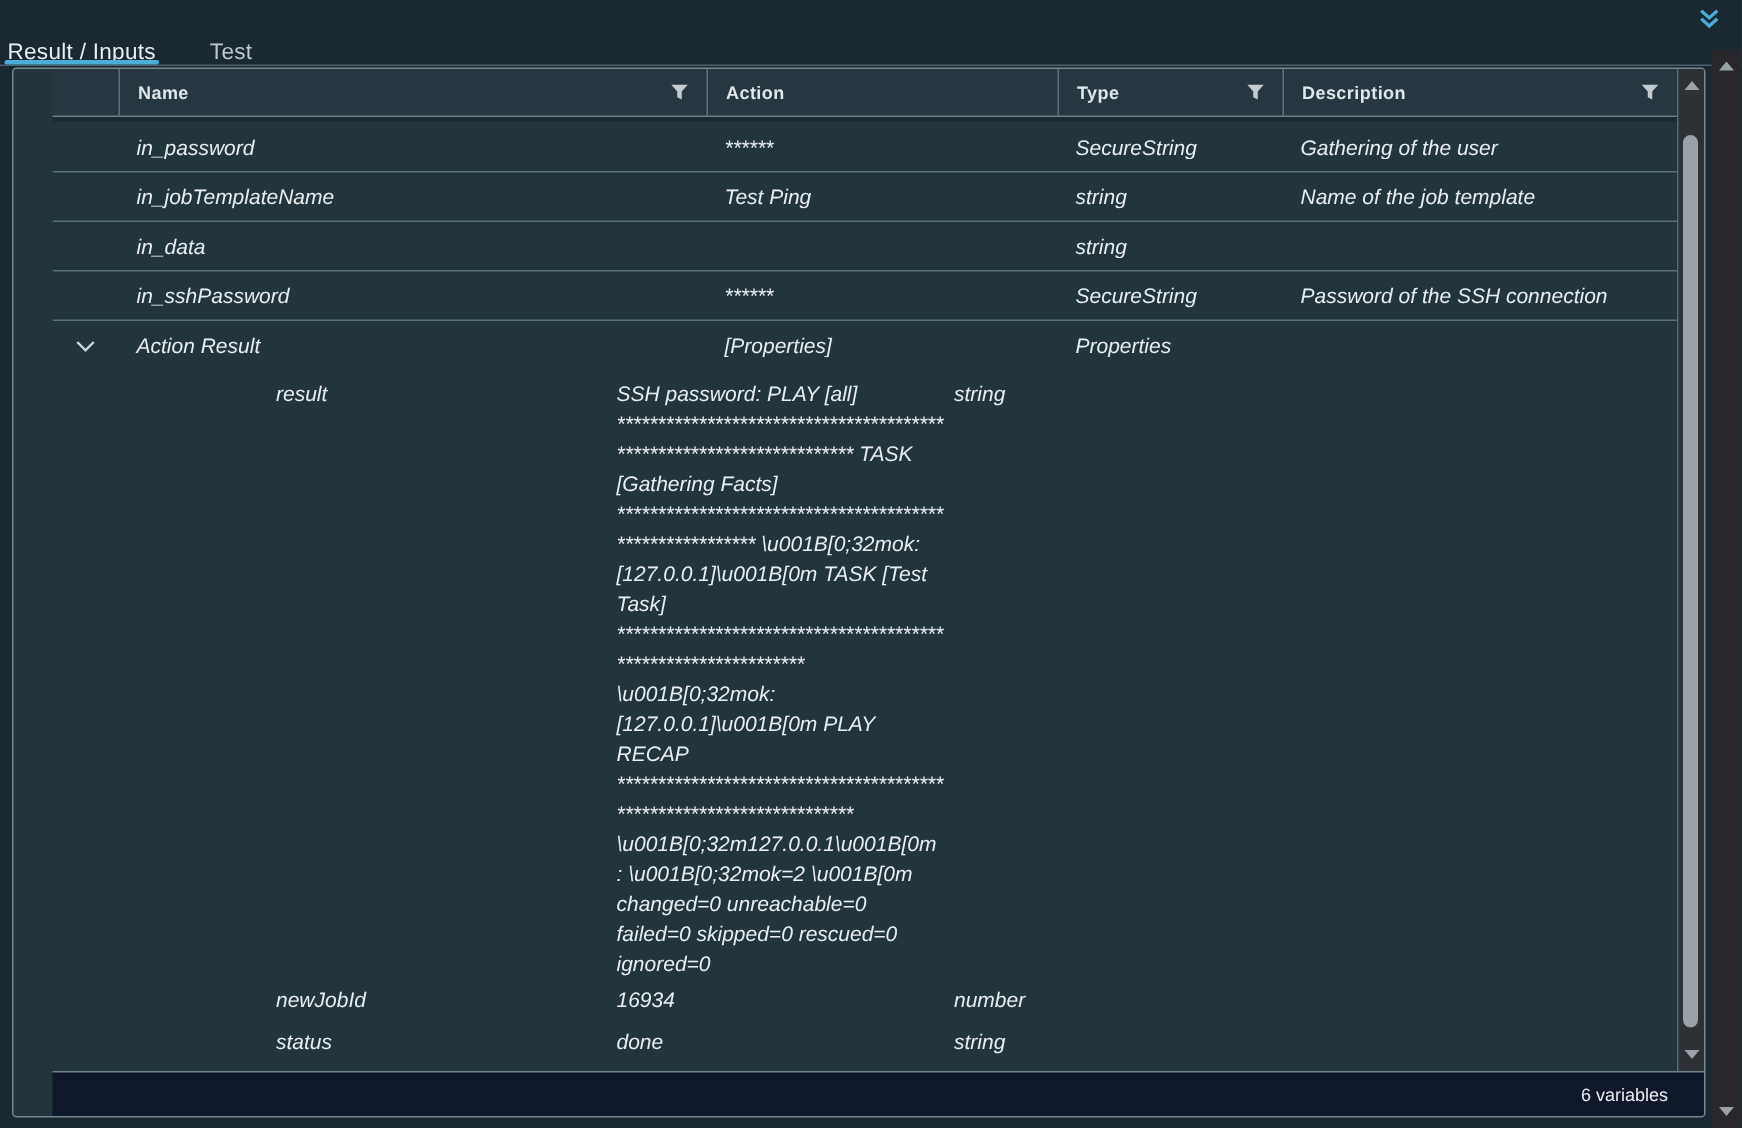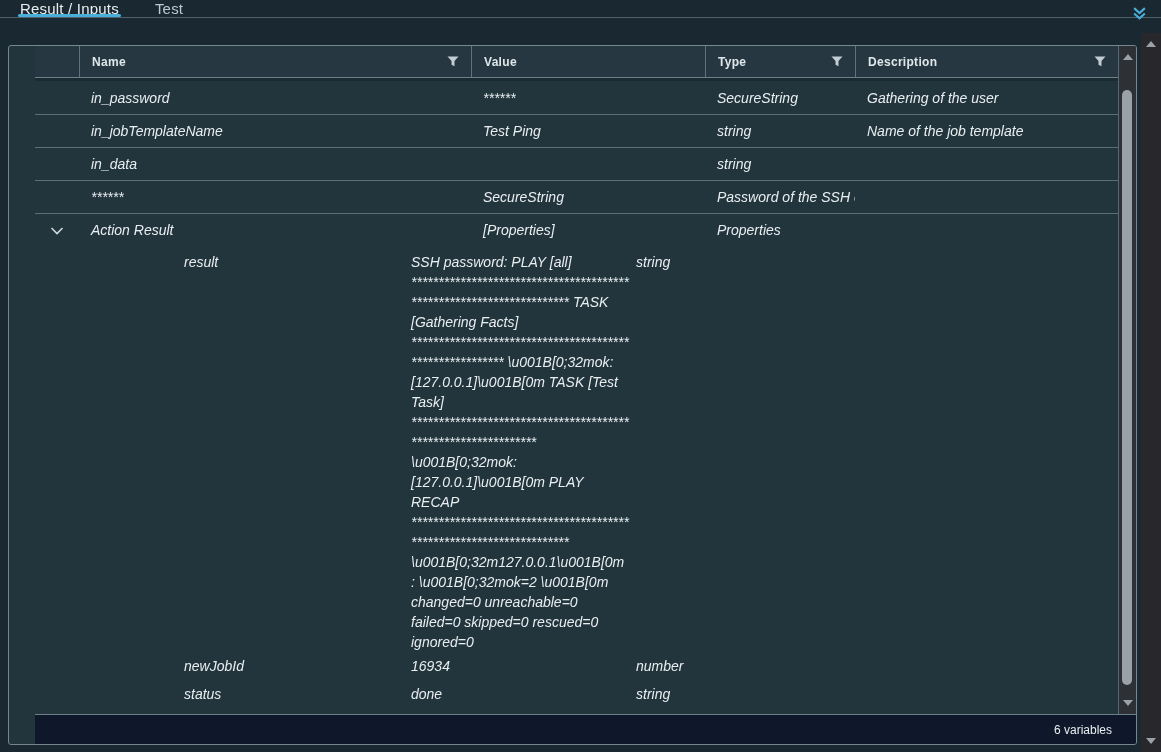--- a/index.html
+++ b/index.html
@@ -6,24 +6,24 @@
   html,body { width:1161px; height:752px; overflow:hidden; }
   body {
     position:relative;
     background:#1a2832;
     font-family:"Liberation Sans","DejaVu Sans",sans-serif;
     color:#e9ecef;
   }
 
   
   .tabbar {
-    position:absolute; top:0; left:0; right:0; height:18px;
+    position:absolute; top:0; left:0; right:0; height:44px;
     display:flex; align-items:flex-end;
     border-bottom:1px solid #4e616c;
-    padding-left:18px;
+    padding-left:3px;
   }
   .tab {
     display:flex; align-items:center;
     font-size:15px; letter-spacing:.2px;
     padding:0 2px; margin-right:32px;
     position:relative; cursor:pointer; color:#bcc9d0;
   }
   .tab.active { color:#e9eef1; }
   .tab.active::after {
     content:''; position:absolute; left:0; right:0; bottom:0;
@@ -147,21 +147,21 @@
       <div class="hcell"></div>
       <div class="hcell">
         <span class="flabel">Name</span>
         <span class="funnel">
           <svg width="12" height="11" viewBox="0 0 12 11">
               <path d="M0.5 0.5 h11 L7.5 5 v5.3 L4.5 8.8 V5 Z" fill="#c2ccd1"></path>
             </svg>
         </span>
       </div>
       <div class="hcell">
-        <span class="flabel">Value</span>
+        <span class="flabel">Action</span>
       </div>
       <div class="hcell">
         <span class="flabel">Type</span>
         <span class="funnel">
           <svg width="12" height="11" viewBox="0 0 12 11">
               <path d="M0.5 0.5 h11 L7.5 5 v5.3 L4.5 8.8 V5 Z" fill="#c2ccd1"></path>
             </svg>
         </span>
       </div>
       <div class="hcell">
@@ -192,20 +192,21 @@
           <div class="cell">Name of the job template</div>
         </div>
         <div class="row grid-cols">
           <div class="cell c-toggle"></div>
           <div class="cell">in_data</div>
           <div class="cell"></div>
           <div class="cell">string</div>
         </div>
         <div class="row grid-cols">
           <div class="cell c-toggle"></div>
+          <div class="cell">in_sshPassword</div>
           <div class="cell">******</div>
           <div class="cell">SecureString</div>
           <div class="cell">Password of the SSH connection</div>
         </div>
         <div class="row grid-cols">
           <div class="cell c-toggle">
             <span><svg width="14" height="8" viewBox="0 0 14 8" fill="none">
                 <polyline points="1.5,1 7,6.5 12.5,1" stroke="#cfd8dc" stroke-width="1.6"></polyline>
               </svg></span>
           </div>

